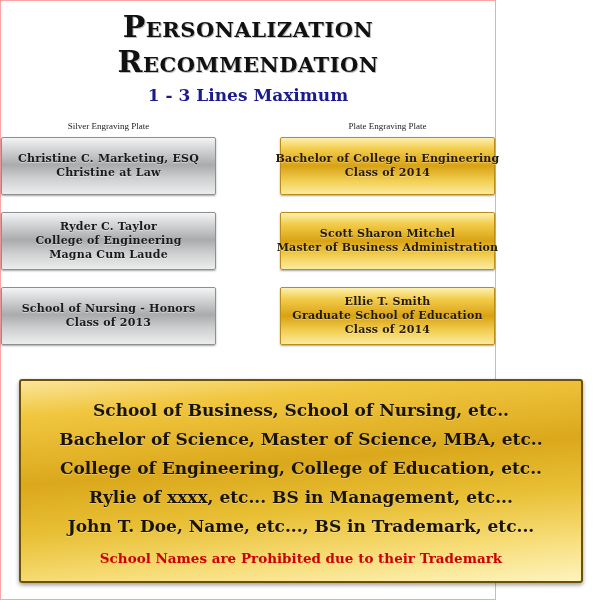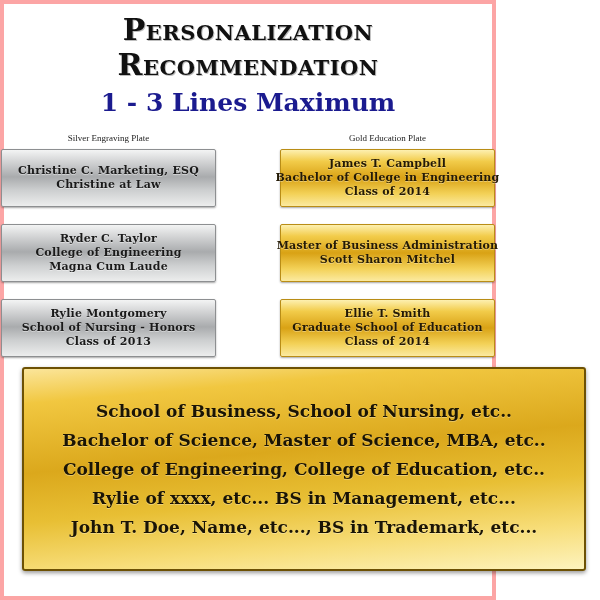--- a/index.html
+++ b/index.html
@@ -11,38 +11,38 @@
     height: 600px;
     background: #ffffff;
     font-family: "Liberation Serif", serif;
     overflow: hidden;
   }
   .page {
     position: relative;
     width: 496px;
     height: 600px;
     box-sizing: border-box;
-    border: 4px solid #fca5a5;
+    border: 1px solid #fca5a5;
   }
   .title {
     text-align: center;
     font-family: "DejaVu Serif", serif;
     font-weight: bold;
     font-size: 30px;
     letter-spacing: 0.5px;
     color: #111111;
     margin: 8px 0 0 0;
     text-shadow: 1px 1px 0 #bdbdbd;
     font-variant: small-caps;
   }
   .subtitle {
     text-align: center;
     font-family: "DejaVu Serif", serif;
     font-weight: bold;
-    font-size: 25px;
+    font-size: 17px;
     color: #1b1b8f;
     margin: 6px 0 0 0;
   }
   .columns {
     display: flex;
     justify-content: center;
     gap: 64px;
     margin-top: 16px;
   }
   .column {
@@ -90,21 +90,21 @@
     color: #1a1a1a;
     text-shadow: 0 1px 0 rgba(255,255,255,0.45);
   }
   .plate.gold .line {
     color: #241a05;
     text-shadow: 0 1px 0 rgba(255,255,255,0.35);
   }
   .banner {
     position: absolute;
     left: 18px;
-    top: 363px;
+    top: 378px;
     width: 564px;
     height: 204px;
     box-sizing: border-box;
     background: linear-gradient(175deg, #fbe59a 0%, #f1c740 14%, #dba81c 42%, #e8bf34 62%, #f7dd78 82%, #fdf3bd 100%);
     border: 2px solid #6d5104;
     border-radius: 3px;
     box-shadow: 0 2px 4px rgba(0,0,0,0.4);
     display: flex;
     flex-direction: column;
     align-items: center;
@@ -147,50 +147,49 @@
         <div class="line">Christine at Law</div>
       </div>
 
       <div class="plate silver">
         <div class="line">Ryder C. Taylor</div>
         <div class="line">College of Engineering</div>
         <div class="line">Magna Cum Laude</div>
       </div>
 
       <div class="plate silver">
-        <div class="line">Rylie Montgomery</div>
         <div class="line">School of Nursing - Honors</div>
         <div class="line">Class of 2013</div>
       </div>
     </div>
 
     <div class="column">
-      <div class="col-head">Gold Education Plate</div>
+      <div class="col-head">Plate Engraving Plate</div>
 
       <div class="plate gold">
-        <div class="line">James T. Campbell</div>
         <div class="line">Bachelor of College in Engineering</div>
         <div class="line">Class of 2014</div>
       </div>
 
       <div class="plate gold">
+        <div class="line">Scott Sharon Mitchel</div>
         <div class="line">Master of Business Administration</div>
-        <div class="line">Scott Sharon Mitchel</div>
       </div>
 
       <div class="plate gold">
         <div class="line">Ellie T. Smith</div>
         <div class="line">Graduate School of Education</div>
         <div class="line">Class of 2014</div>
       </div>
     </div>
 
   </div>
 
   <div class="banner">
     <div class="b-line">School of Business, School of Nursing, etc..</div>
     <div class="b-line">Bachelor of Science, Master of Science, MBA, etc..</div>
     <div class="b-line">College of Engineering, College of Education, etc..</div>
     <div class="b-line">Rylie of xxxx, etc...    BS in Management, etc...</div>
     <div class="b-line">John T. Doe, Name, etc..., BS in Trademark, etc...</div>
+    <div class="warning">School Names are Prohibited due to their Trademark</div>
   </div>
 
 </div>
 
 </body></html>

